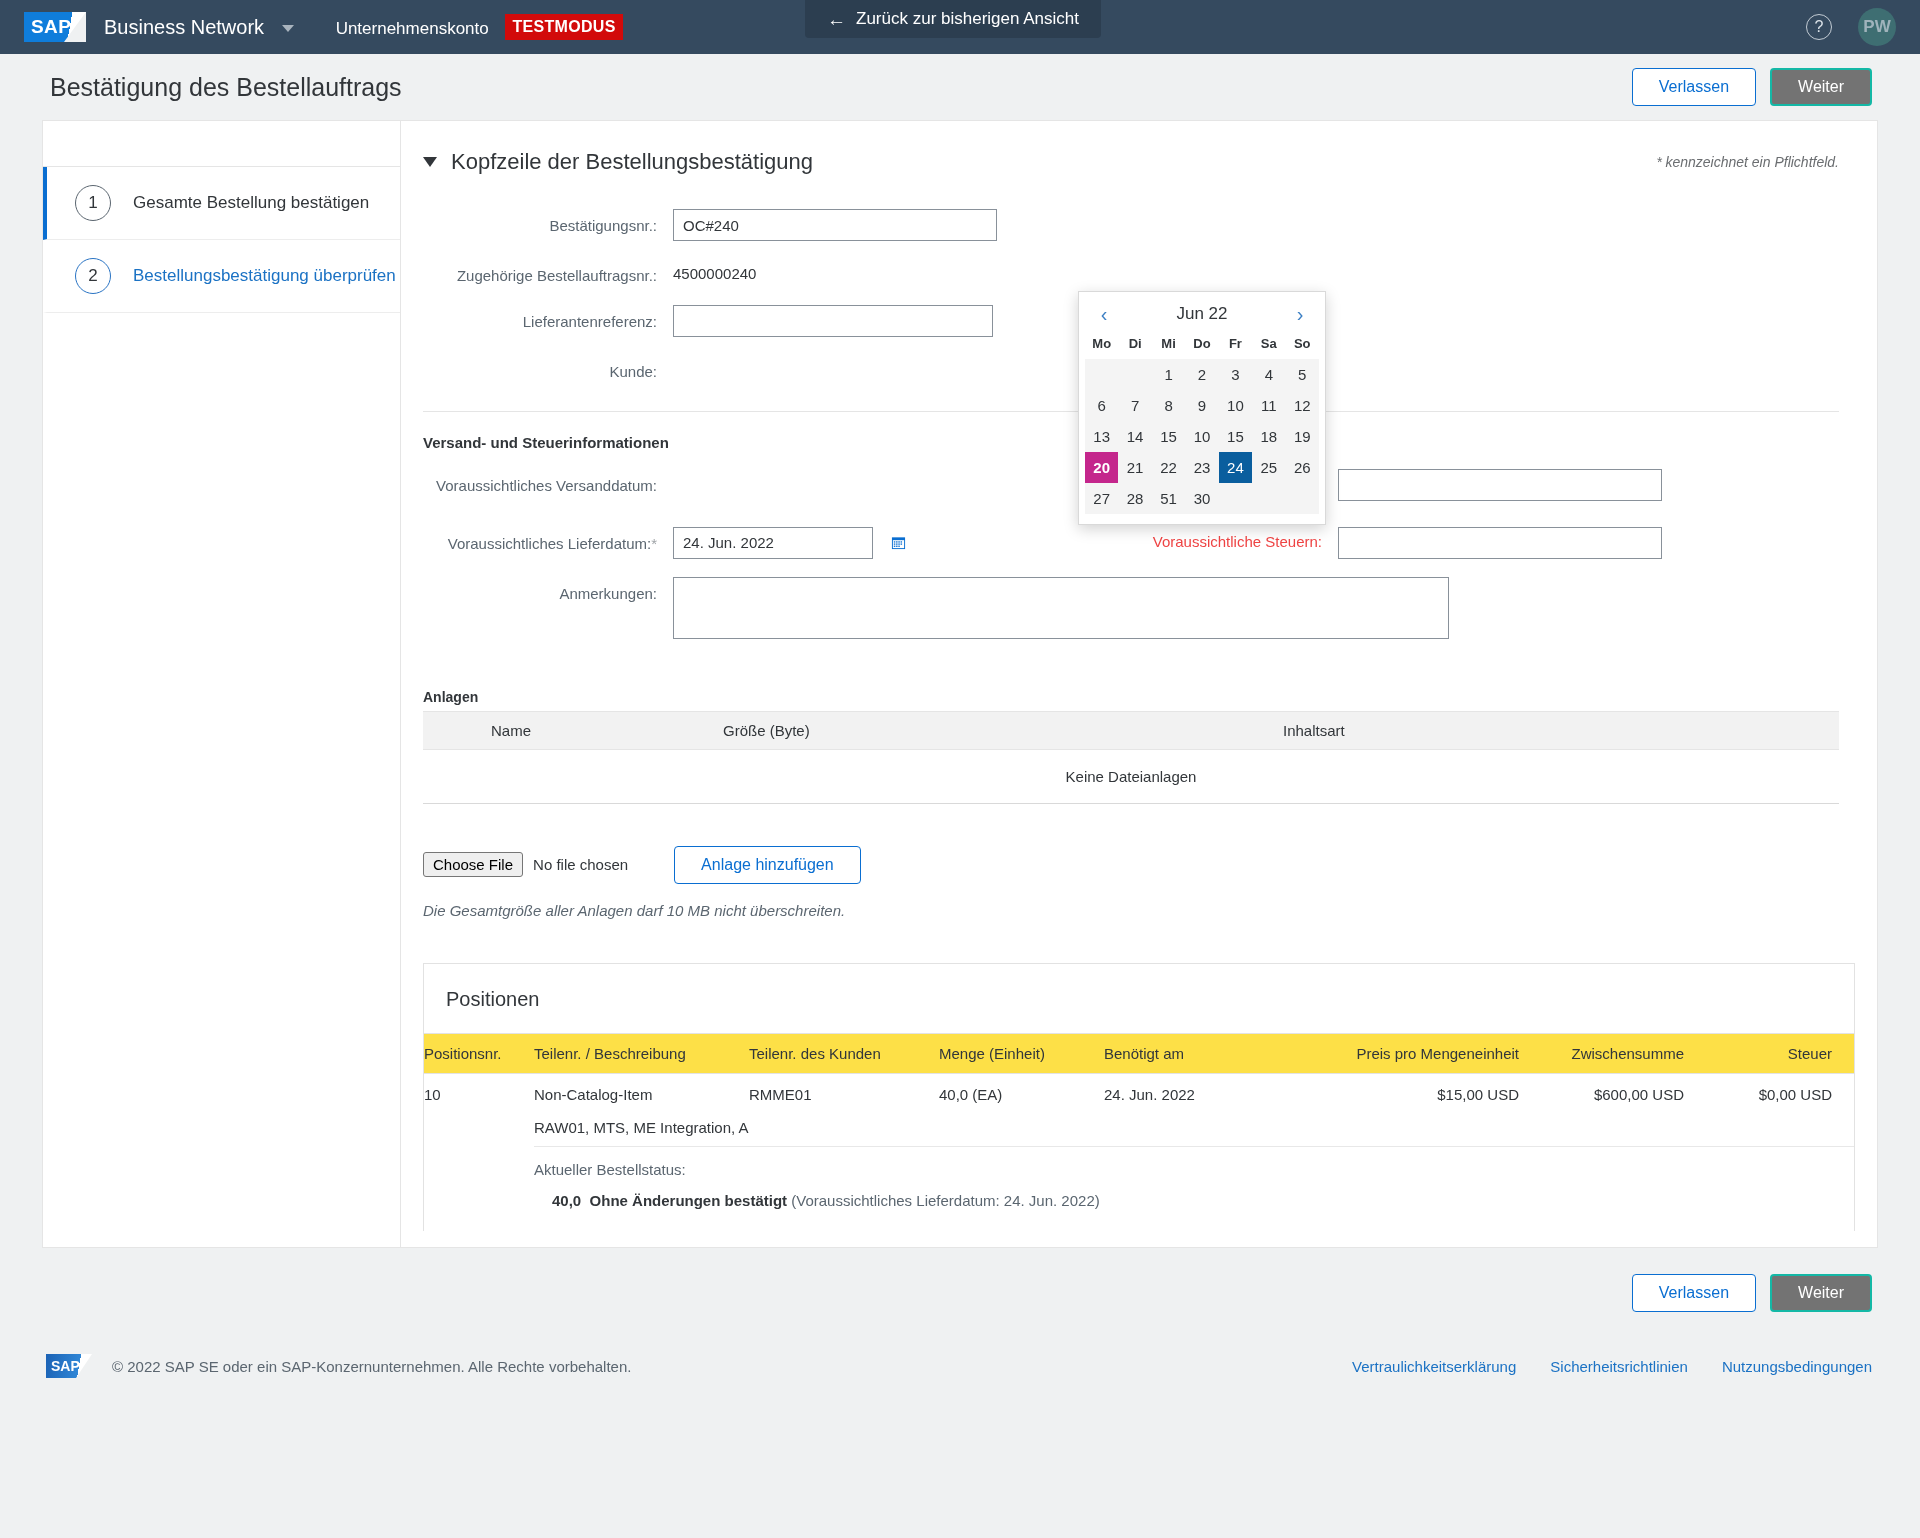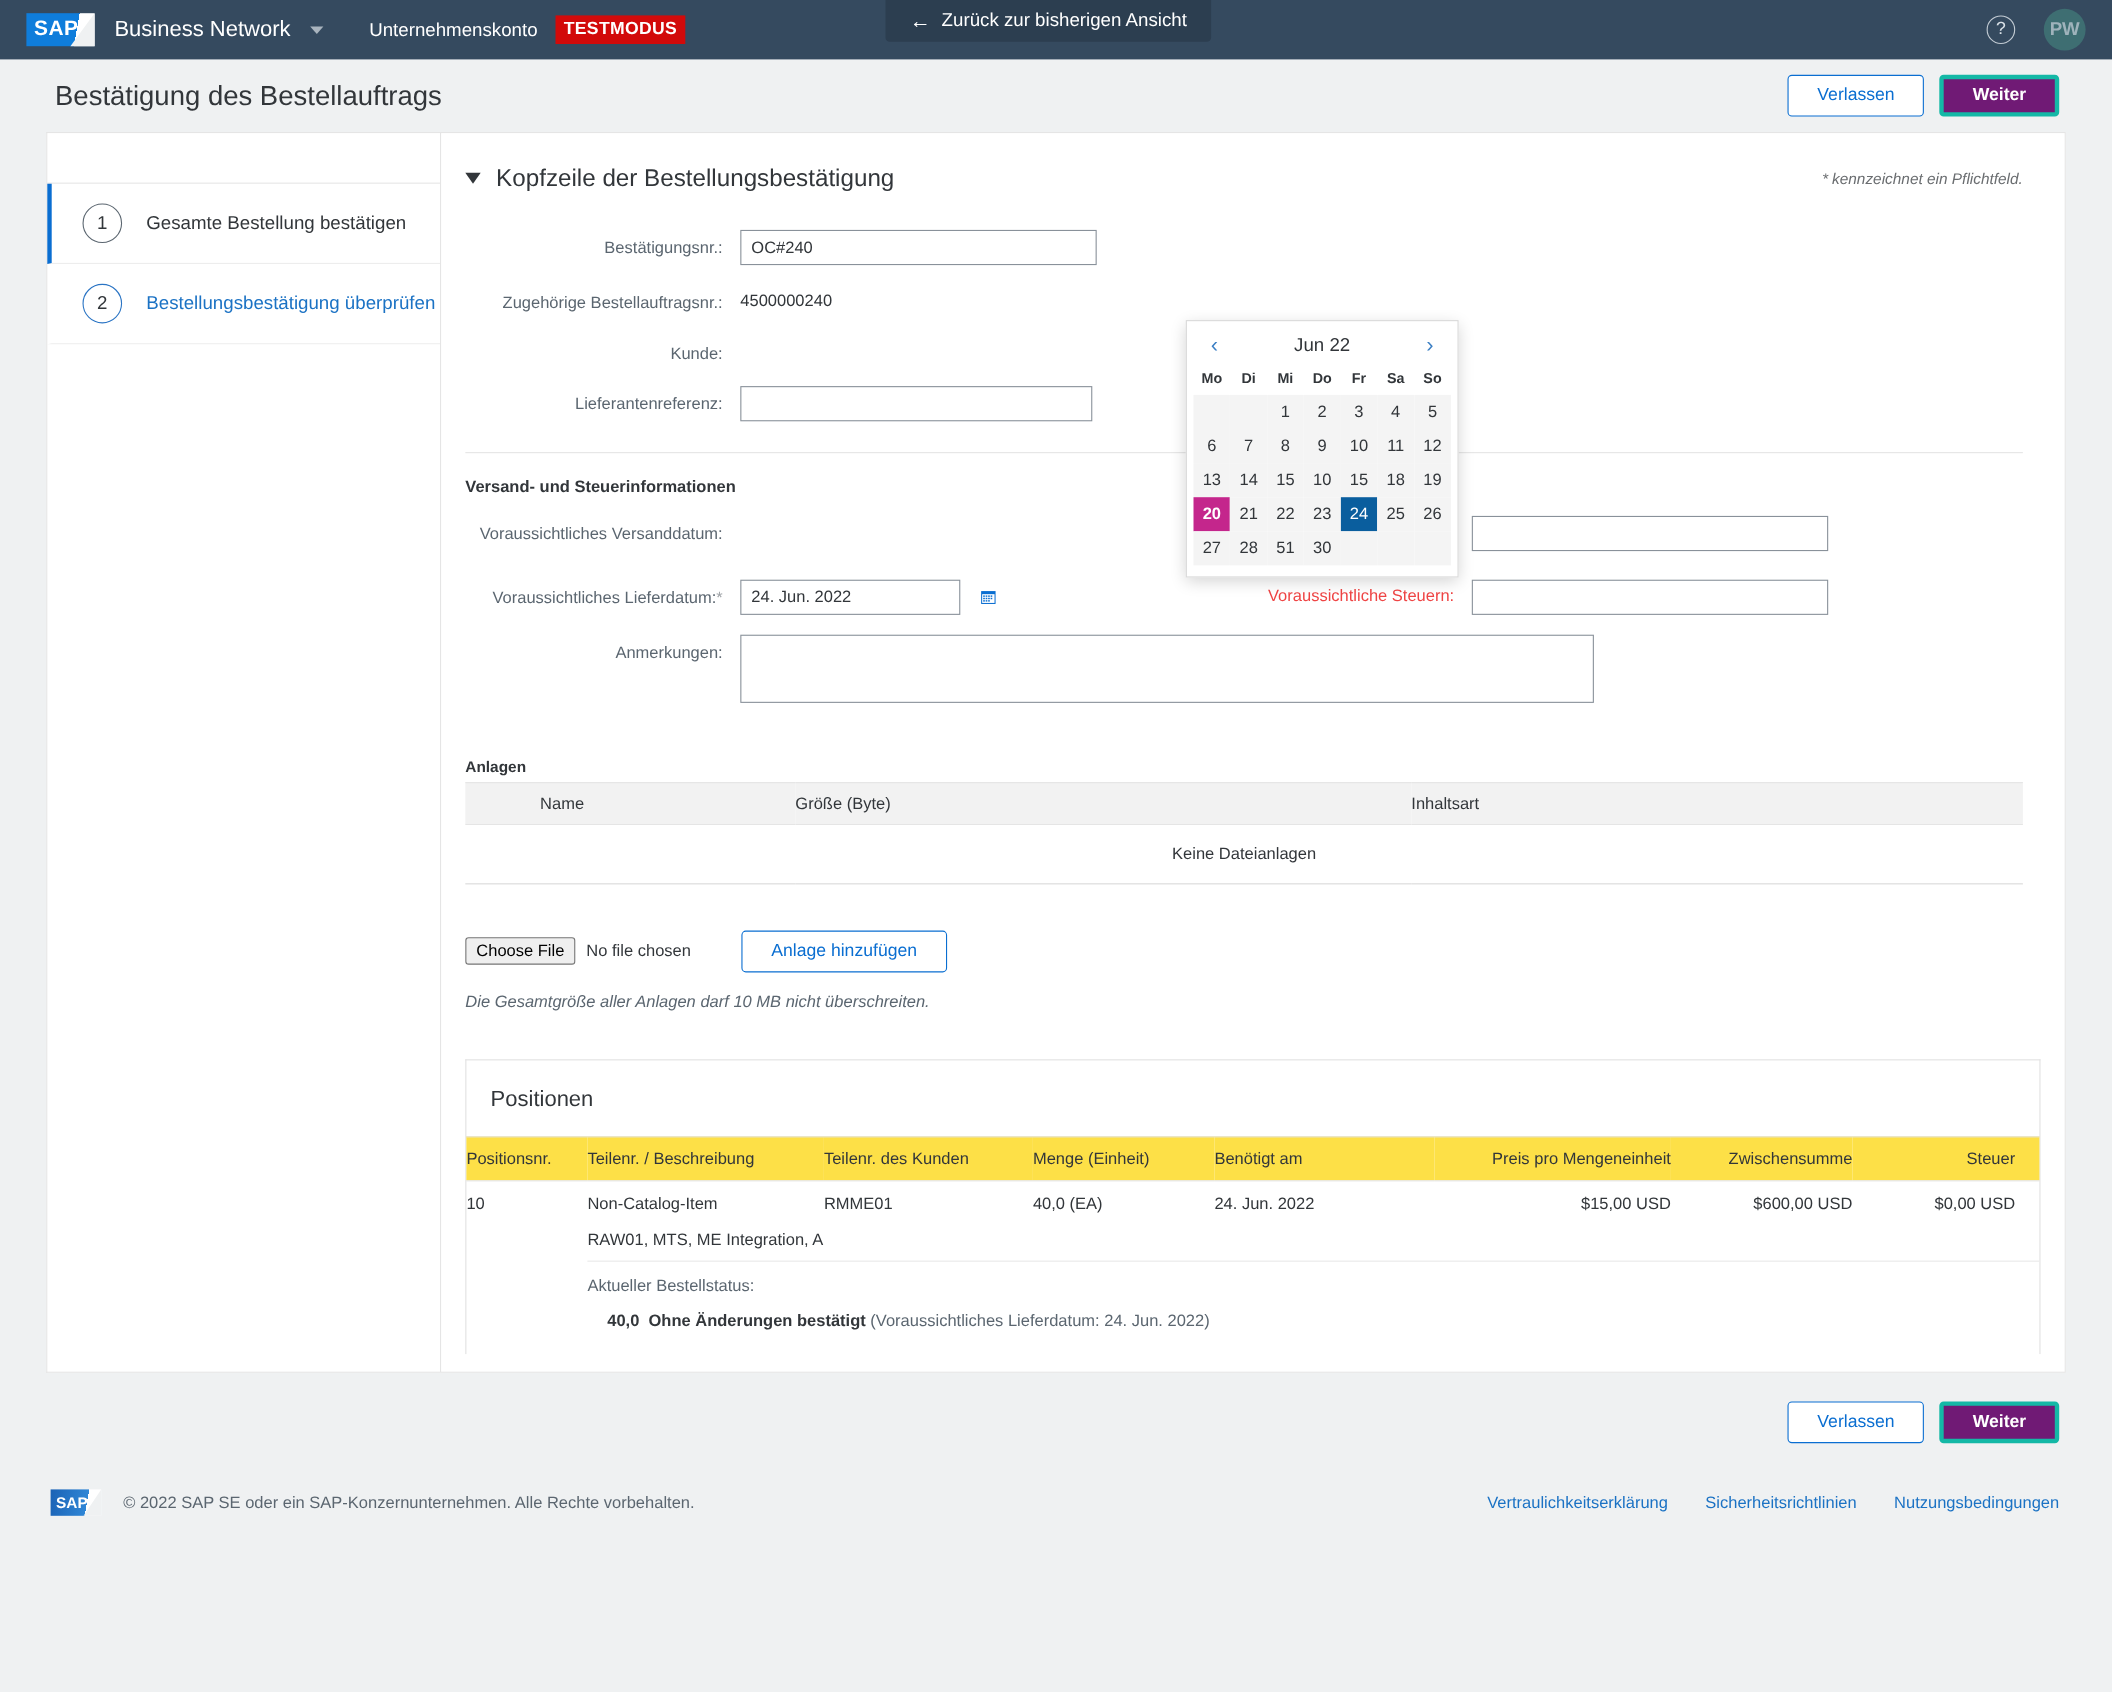--- a/index.html
+++ b/index.html
@@ -113,21 +113,21 @@
     font-family:"Liberation Sans", sans-serif;
     font-size:16px;
     height:38px;
     padding:0 26px;
     border-radius:4px;
     cursor:pointer;
     display:inline-flex;align-items:center;justify-content:center;
     white-space:nowrap;
   }
   .btn-ghost{ background:#fff;border:1px solid #0a6ed1;color:#0a6ed1; }
-  .btn-primary{ background:#701a75;border:4px solid #14b8a6;color:#fff;font-weight:bold; }
+  .btn-primary{ background:#737373;border:2px solid #14b8a6;color:#fff;font-weight:normal; }
   .btn-outline{ background:#fff;border:1px solid #0a6ed1;color:#0a6ed1; }
 
   
   .layout{
     display:flex;
     padding:0 42px 0 42px;
     align-items:flex-start;
   }
   .sidebar{
     width:358px;
@@ -540,29 +540,29 @@
 
       <div class="frow">
         <div class="fcol left">
           <div class="flabel">Zugehörige Bestellauftragsnr.:</div>
           <div class="fval">4500000240</div>
         </div>
       </div>
 
       <div class="frow">
         <div class="fcol left">
+          <div class="flabel">Lieferantenreferenz:</div>
+          <input class="txt narrow" type="text" value="" style="">
+        </div>
+      </div>
+
+      <div class="frow">
+        <div class="fcol left">
           <div class="flabel">Kunde:</div>
           <div class="fval"></div>
-        </div>
-      </div>
-
-      <div class="frow">
-        <div class="fcol left">
-          <div class="flabel">Lieferantenreferenz:</div>
-          <input class="txt narrow" type="text" value="" style="">
         </div>
       </div>
 
       <div class="subsec">Versand- und Steuerinformationen</div>
 
       <div class="frow">
         <div class="fcol left">
           <div class="flabel">Voraussichtliches Versanddatum:</div>
           <div class="fval"></div>
         </div>

